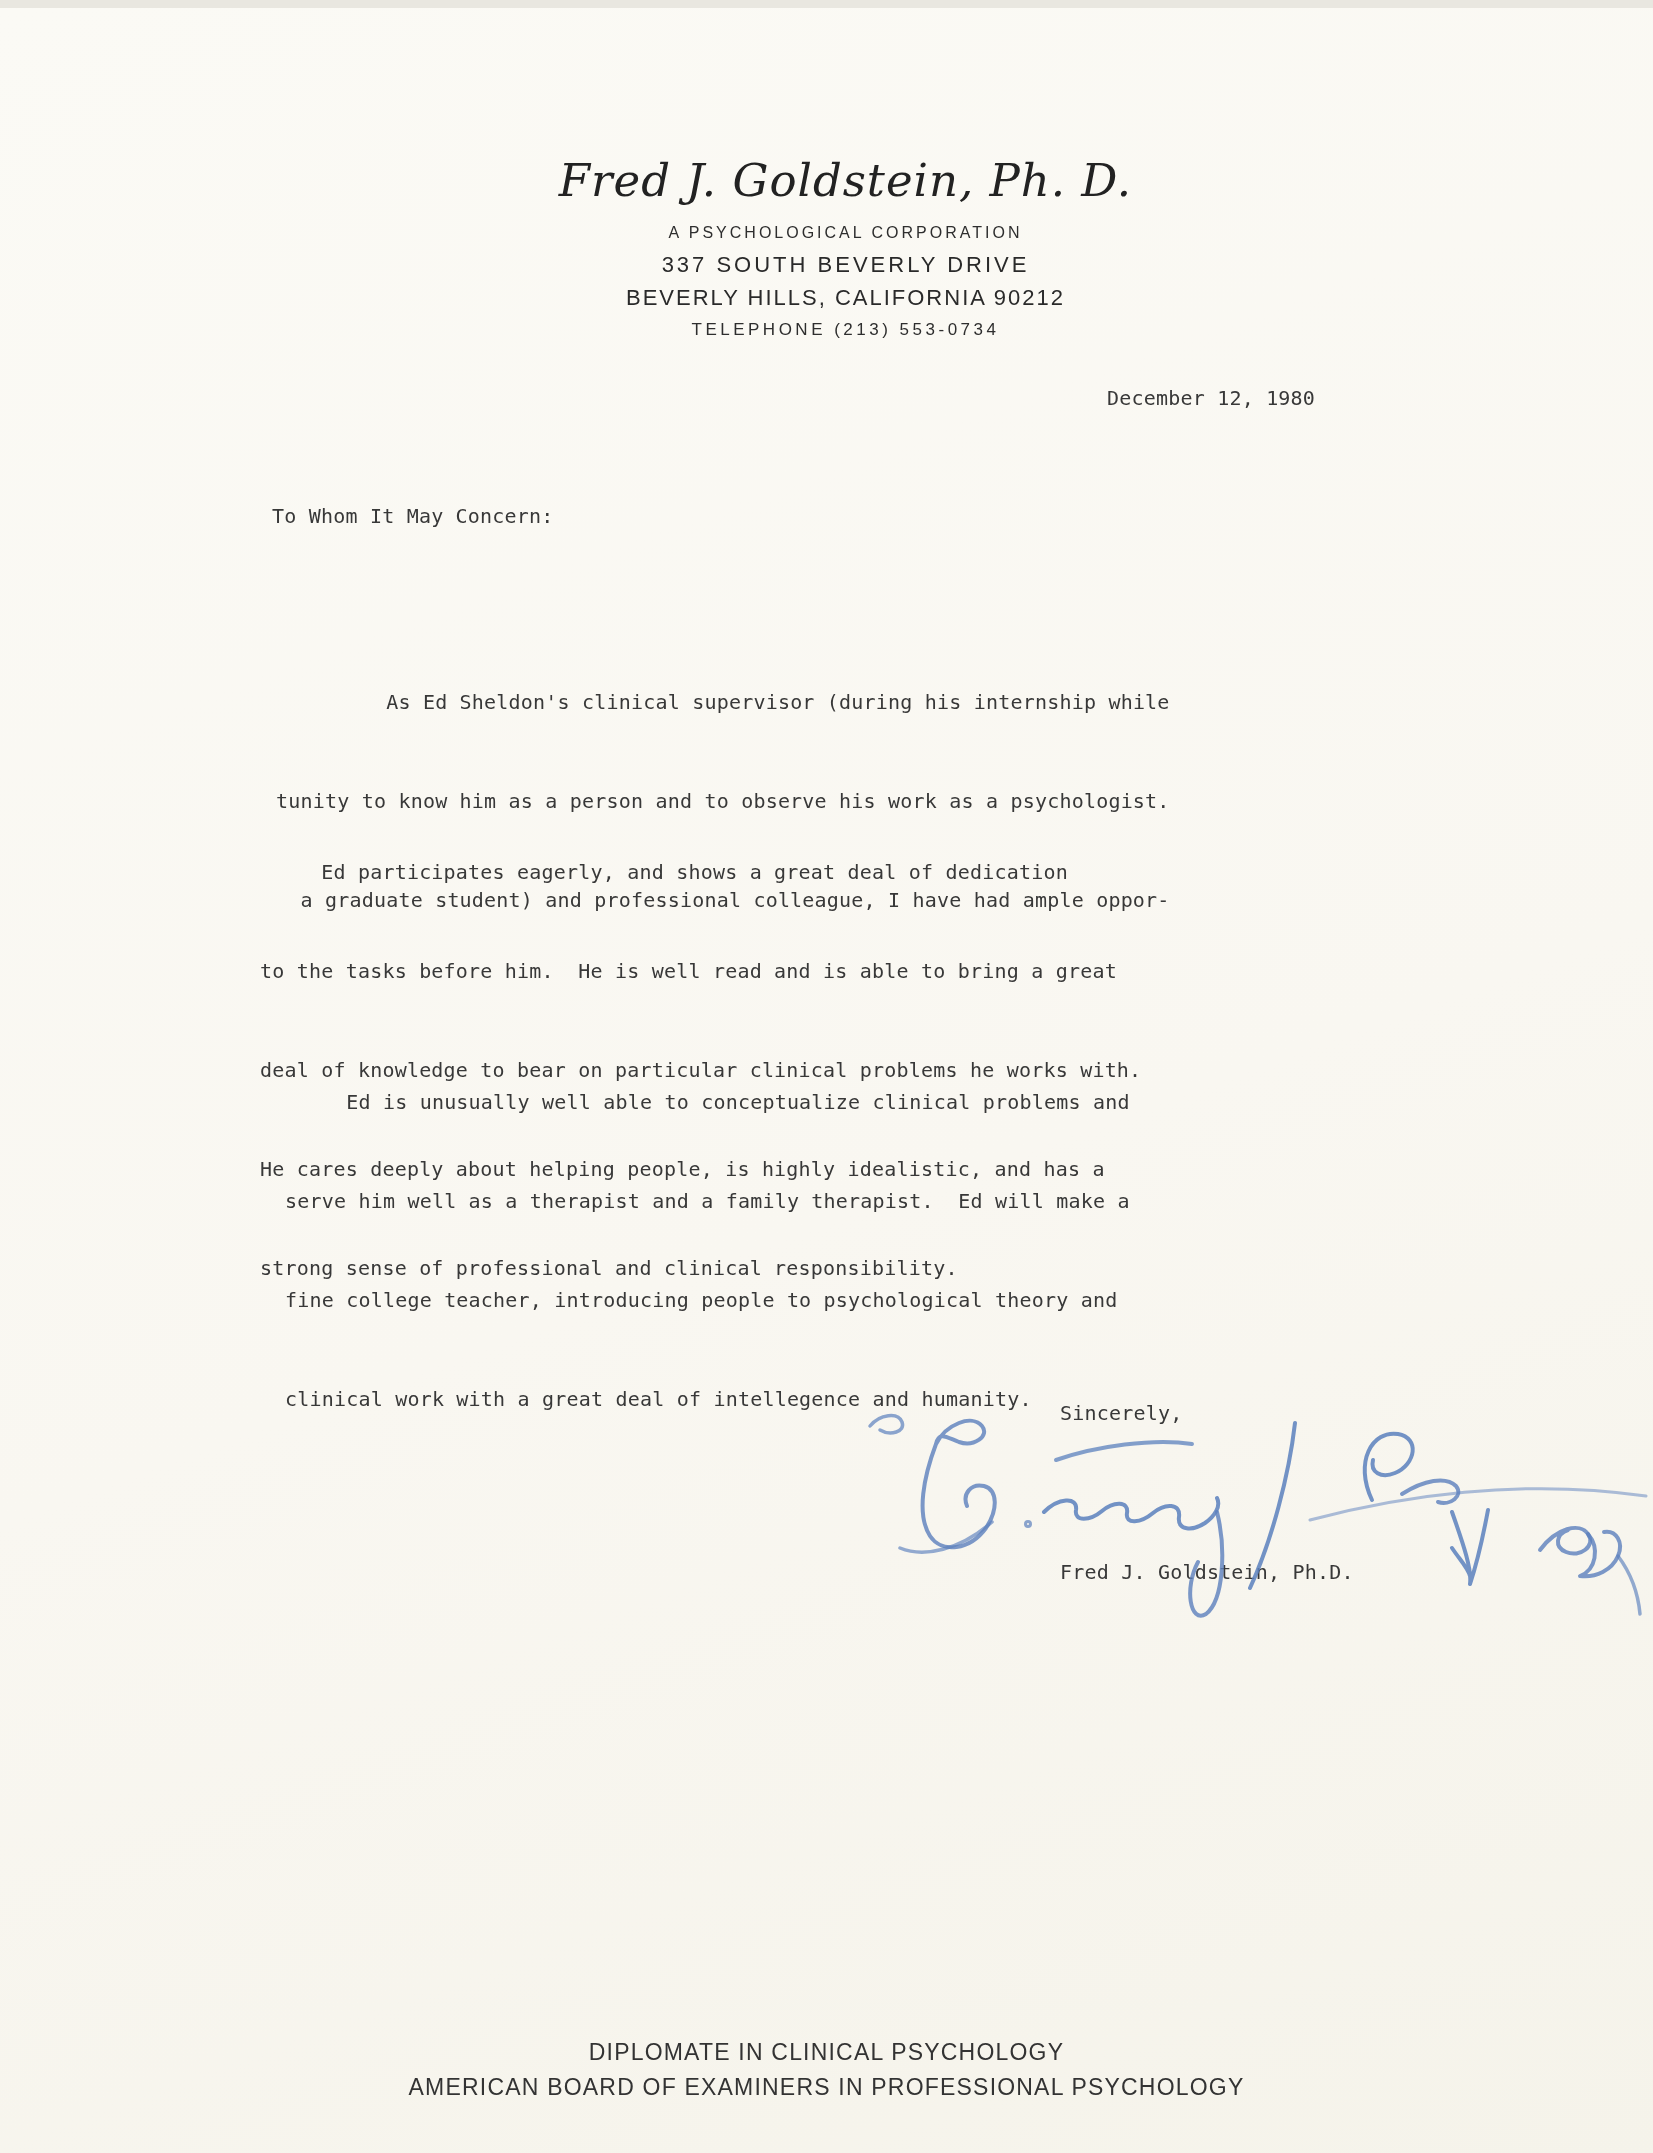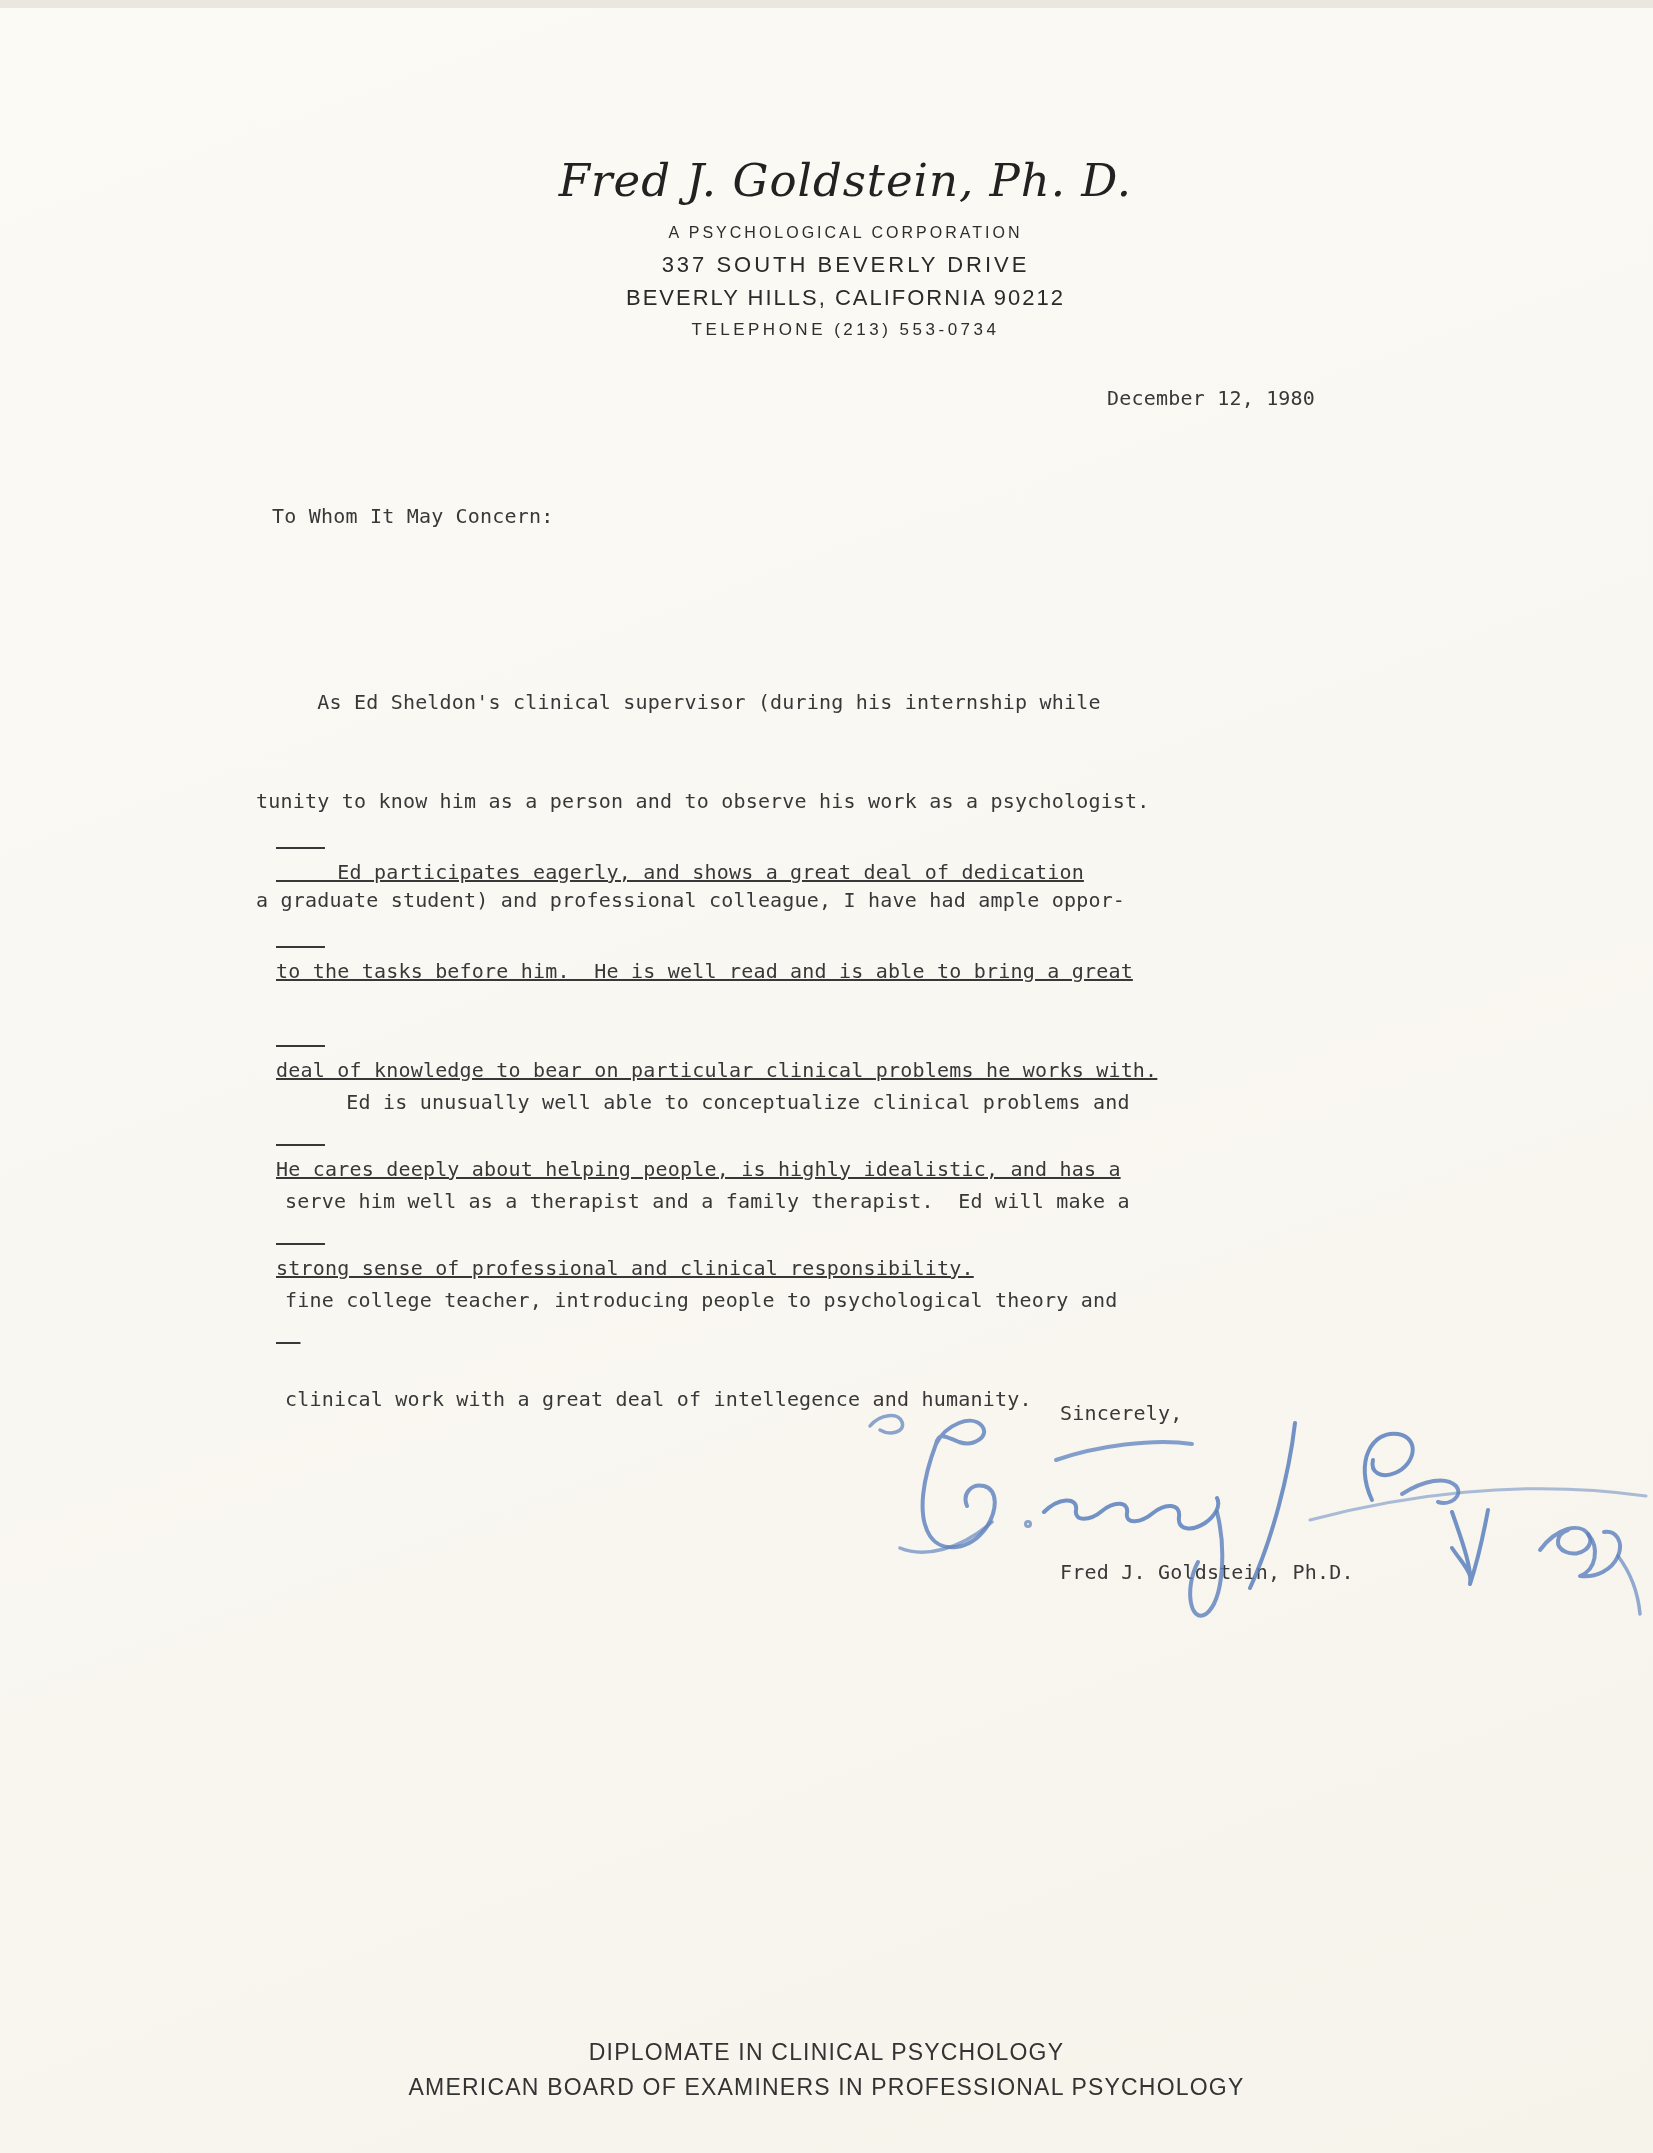--- a/index.html
+++ b/index.html
@@ -56,22 +56,22 @@
     color: #2a2a2a;
   }
   .lh-tel {
     margin-top: 9px;
     font-size: 17px;
     letter-spacing: 3.5px;
     color: #2e2e2e;
   }
   .date-line       { left: 1107px; top: 374px; }
   .salutation-line { left: 272px;  top: 492px; }
-  .para-1          { left: 256px;  top: 612px; }
-  .para-2          { left: 276px;  top: 782px; text-decoration: underline; }
+  .para-1          { left: 276px;  top: 612px; text-align: right; }
+  .para-2          { left: 260px;  top: 782px; }
   .para-3          { left: 285px;  top: 1012px; }
   .valediction     { left: 1060px; top: 1389px; }
   .typed-name      { left: 1060px; top: 1548px; }
   .signature-svg {
     position: absolute;
     left: 840px;
     top: 1392px;
     width: 813px;
     height: 240px;
     z-index: 5;

